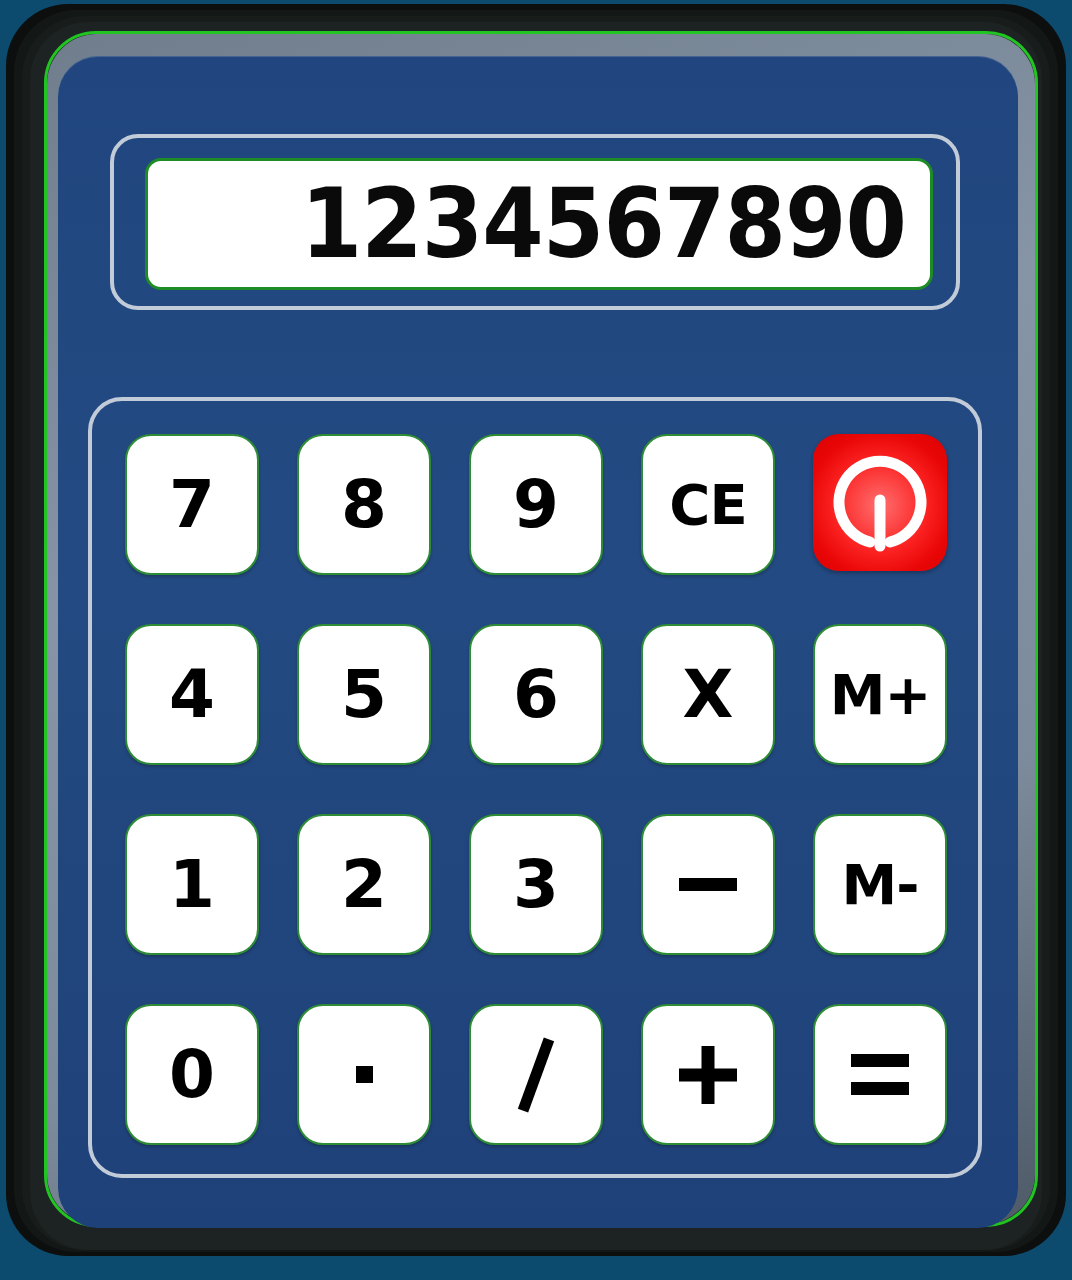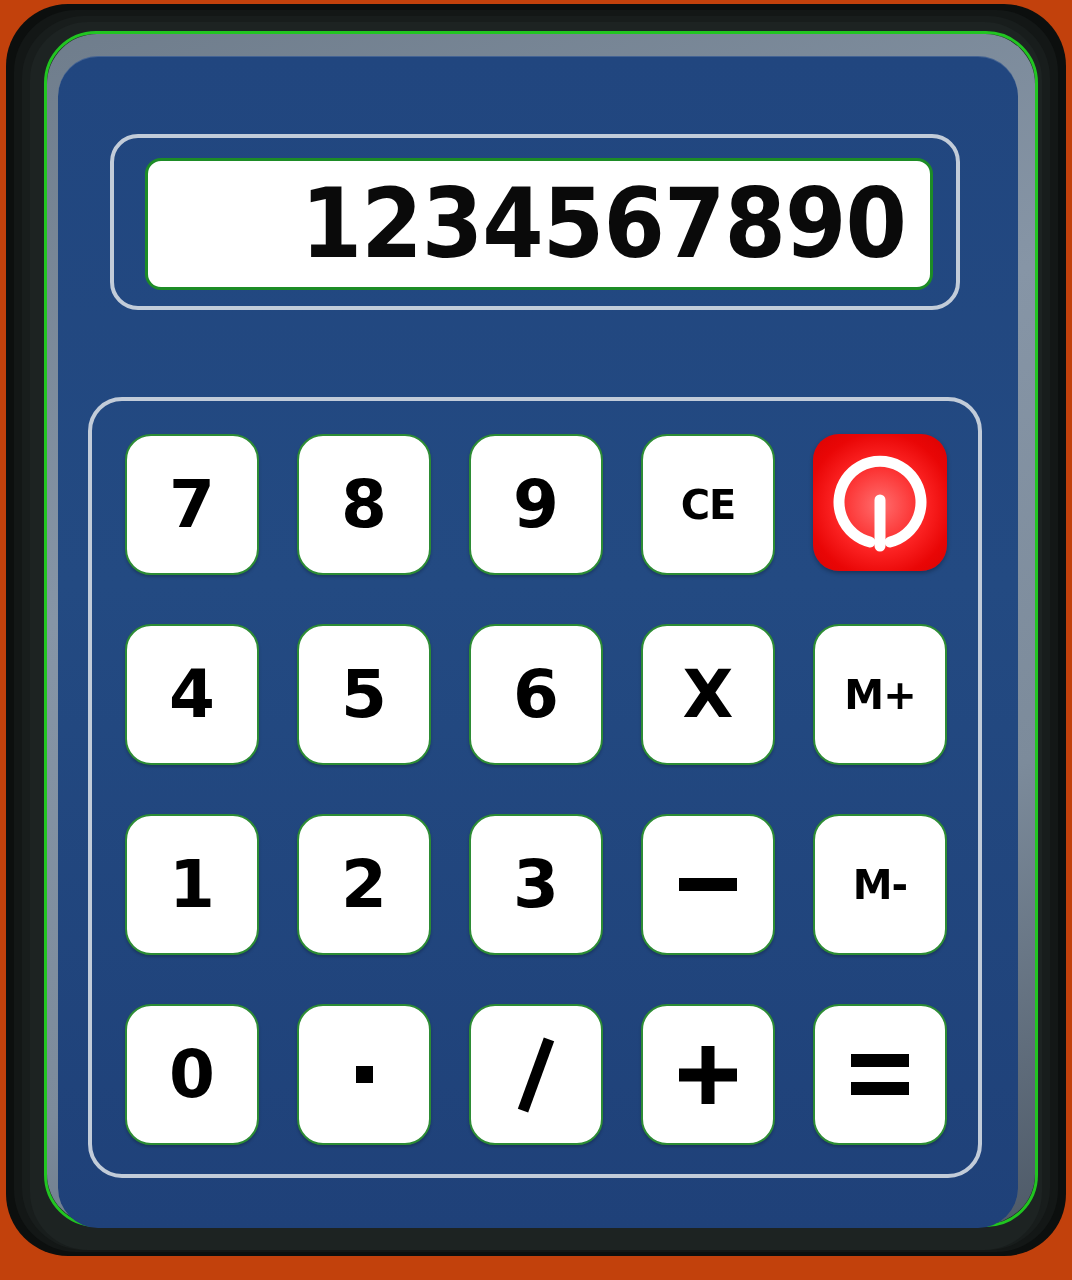--- a/index.html
+++ b/index.html
@@ -13,21 +13,21 @@
     overflow: hidden;
     font-family: "Liberation Sans", sans-serif;
   }
 
   
   #calculator-device {
     position: absolute;
     left: 0; top: 0;
     width: 1072px;
     height: 1280px;
-    background: #c2410c;
+    background: #0c4a6e;
   }
 
   
   .shell-layer {
     position: absolute;
     border-radius: 62px;
     pointer-events: none;
   }
   .shell-a { left: 6px;  top: 4px;   width: 1060px; height: 1252px; background: #0c0f0e; }
   .shell-b { left: 14px; top: 10px;  width: 1044px; height: 1242px; background: #131716; }
@@ -127,21 +127,21 @@
     align-items: center;
     justify-content: center;
     color: #000000;
     font-family: "DejaVu Sans", sans-serif;
     font-weight: 700;
     font-size: 66px;
     line-height: 1;
     user-select: none;
     box-shadow: 0 2px 3px rgba(0,0,0,.22);
   }
-  .key.compact { font-size: 40px; letter-spacing: -1px; }
+  .key.compact { font-size: 56px; letter-spacing: -1px; }
   .key.glyph-dot { font-size: 0; }
   .key.glyph-dot::before {
     content: "";
     display: block;
     width: 17px; height: 17px;
     background: #000;
   }
   .key.glyph-minus { font-size: 0; }
   .key.glyph-minus::before {
     content: "";

